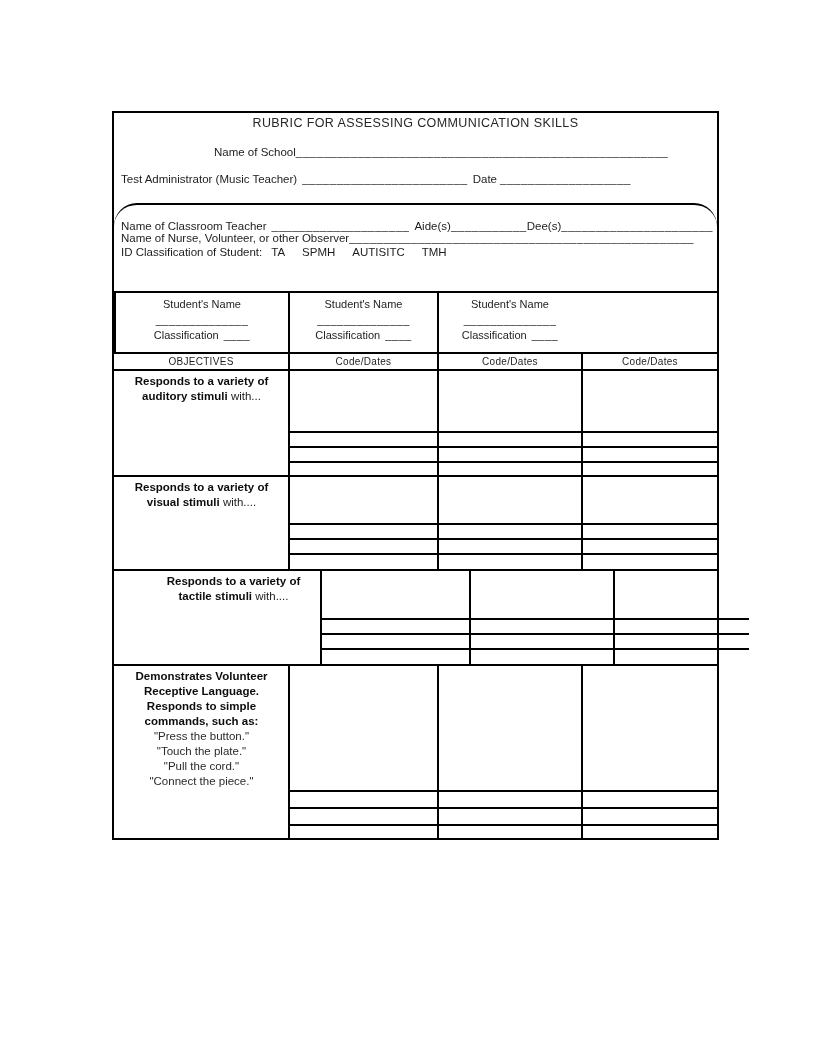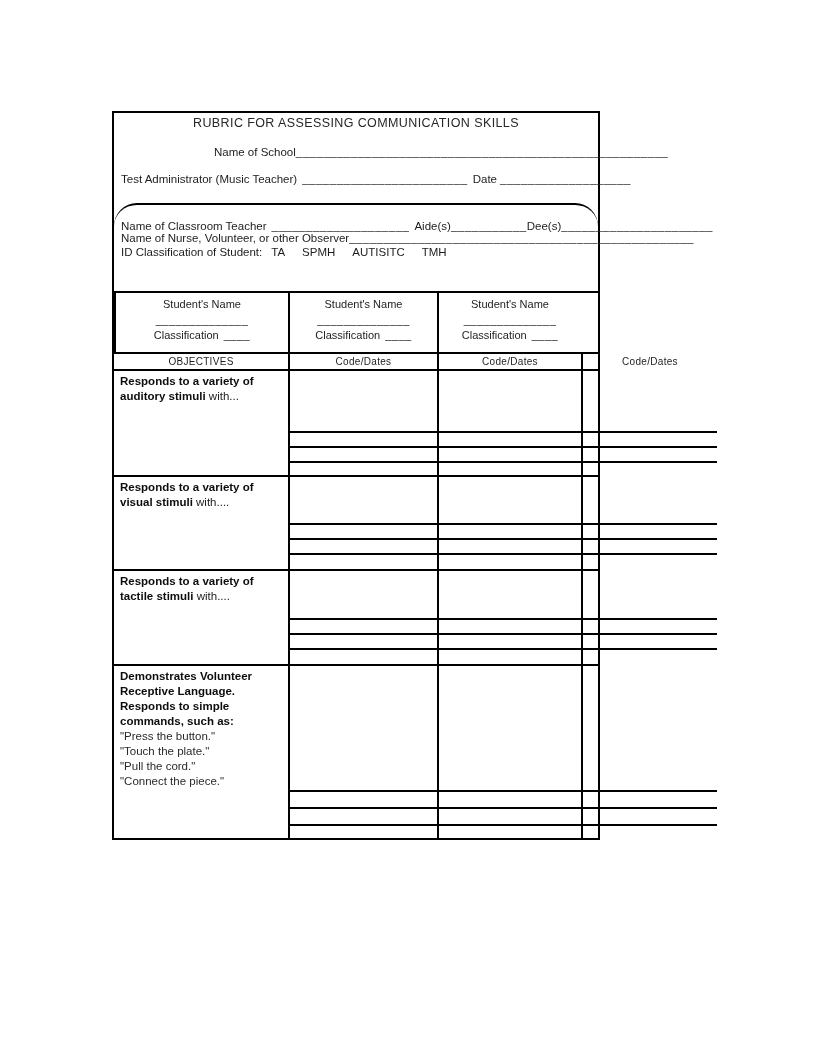--- a/index.html
+++ b/index.html
@@ -1,18 +1,18 @@
 <!DOCTYPE html>
 <html><head>
 <meta charset="utf-8">
 <style>
   * { box-sizing: border-box; margin: 0; padding: 0; }
   body { background: #ffffff; font-family: "Liberation Sans", sans-serif; color: #1d1d1d; }
   .page { position: relative; width: 816px; height: 1056px; background: #ffffff; overflow: hidden; }
-  .form { position: absolute; left: 112px; top: 111px; width: 488px; border: 2px solid #000; background: #fff; }
+  .form { position: absolute; left: 112px; top: 111px; width: 607px; border: 2px solid #000; background: #fff; }
 
   
   .sec1 { height: 90px; font-size: 11.5px; }
   .form-title { padding-top: 3px; text-align: center; font-size: 12.5px; letter-spacing: 0.4px; color: #262626; }
   .school-line { margin-top: 16px; padding-left: 100px; white-space: nowrap; }
   .admin-line { margin-top: 15px; padding-left: 7px; white-space: nowrap; }
   .sec2 { border-top: 2px solid #000; height: 88px; font-size: 11.5px; border-radius: 23px; }
   .teacher-line { margin-top: 15px; padding-left: 7px; white-space: nowrap; }
   .nurse-line { padding-left: 7px; white-space: nowrap; }
   .id-line { margin-top: 2px; padding-left: 7px; white-space: nowrap; }
@@ -30,21 +30,21 @@
   .skills-cell { text-align: center; padding-top: 6px; font-weight: bold; font-size: 19px; line-height: 21px; letter-spacing: 0.2px; color: #0a0a0a; }
   .student-cell { text-align: center; font-size: 11px; padding-top: 5px; }
   .student-name-blank { margin-top: 5px; line-height: 11px; }
   .student-class-line { margin-top: 2px; line-height: 14px; }
   .class-blank { margin-left: 5px; }
 
   .obj-row { border-top: 2px solid #000; height: 17px; font-size: 10px; }
   .obj-row > div { text-align: center; line-height: 15px; letter-spacing: 0.3px; }
 
   .block { border-top: 2px solid #000; }
-  .obj-cell { grid-column: 1; grid-row: 1 / span 4; padding: 3px 5px 0 6px; font-size: 11.5px; line-height: 15px; }
+  .obj-cell { grid-column: 1; grid-row: 1 / span 4; padding: 3px 5px 0 6px; font-size: 11.5px; line-height: 15px; text-align: center; }
   .obj-cell .b { font-weight: bold; color: #0d0d0d; }
   .cell { border-left: 2px solid #000; }
   .thin { border-top: 2px solid #000; }
   .quote-line { font-size: 11.5px; line-height: 15px; color: #2a2a2a; }
   .bold-line { font-weight: bold; color: #0d0d0d; }
 </style>
 </head>
 <body>
 
 <div class="page">
@@ -112,21 +112,21 @@
       <div class="cell thin"></div>
       <div class="cell thin"></div>
       <div class="cell thin"></div>
       <div class="cell thin"></div>
       <div class="cell thin"></div>
       <div class="cell thin"></div>
       <div class="cell thin"></div>
       <div class="cell thin"></div>
     </div>
 
-    <div class="block grid4" style="grid-template-rows: 47px 15px 15px 16px;">
+    <div class="block grid4" style="grid-template-rows: 47px 15px 15px 16px; padding-left: 32px;">
       <div class="obj-cell"><span class="b">Responds to a variety of tactile stimuli</span><span> with....</span></div>
       <div class="cell"></div>
       <div class="cell"></div>
       <div class="cell"></div>
       <div class="cell thin"></div>
       <div class="cell thin"></div>
       <div class="cell thin"></div>
       <div class="cell thin"></div>
       <div class="cell thin"></div>
       <div class="cell thin"></div>

